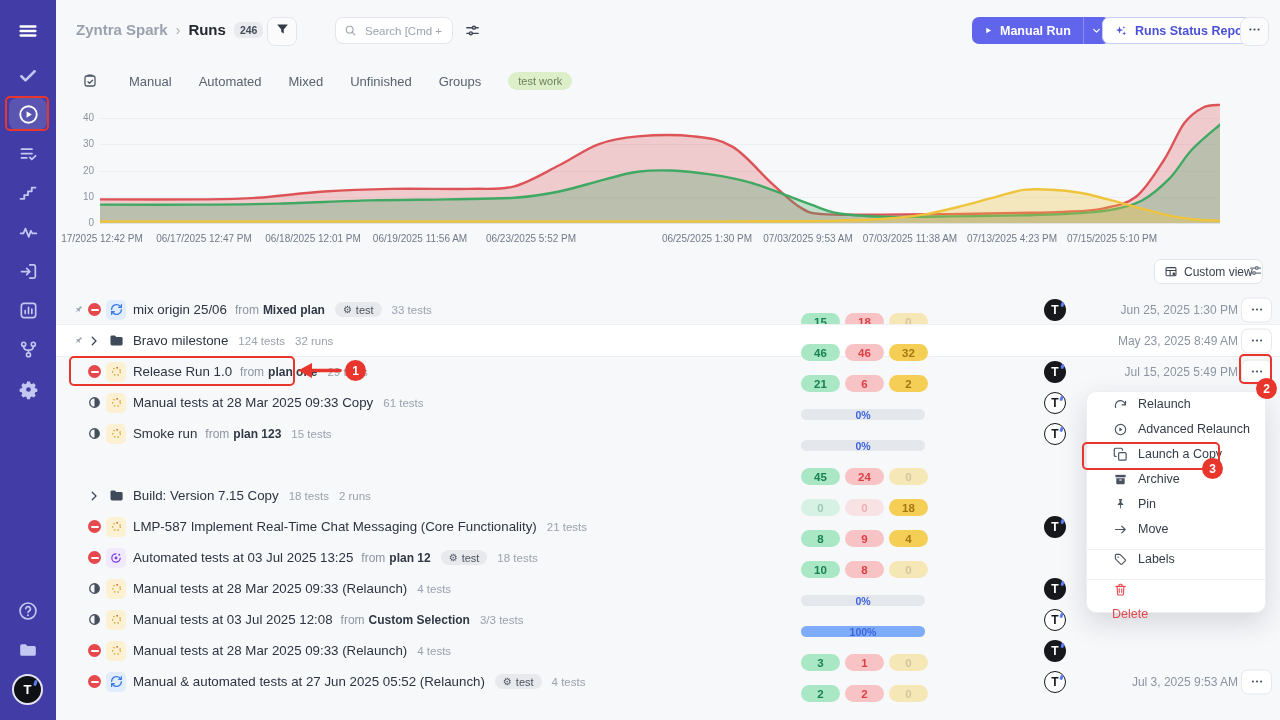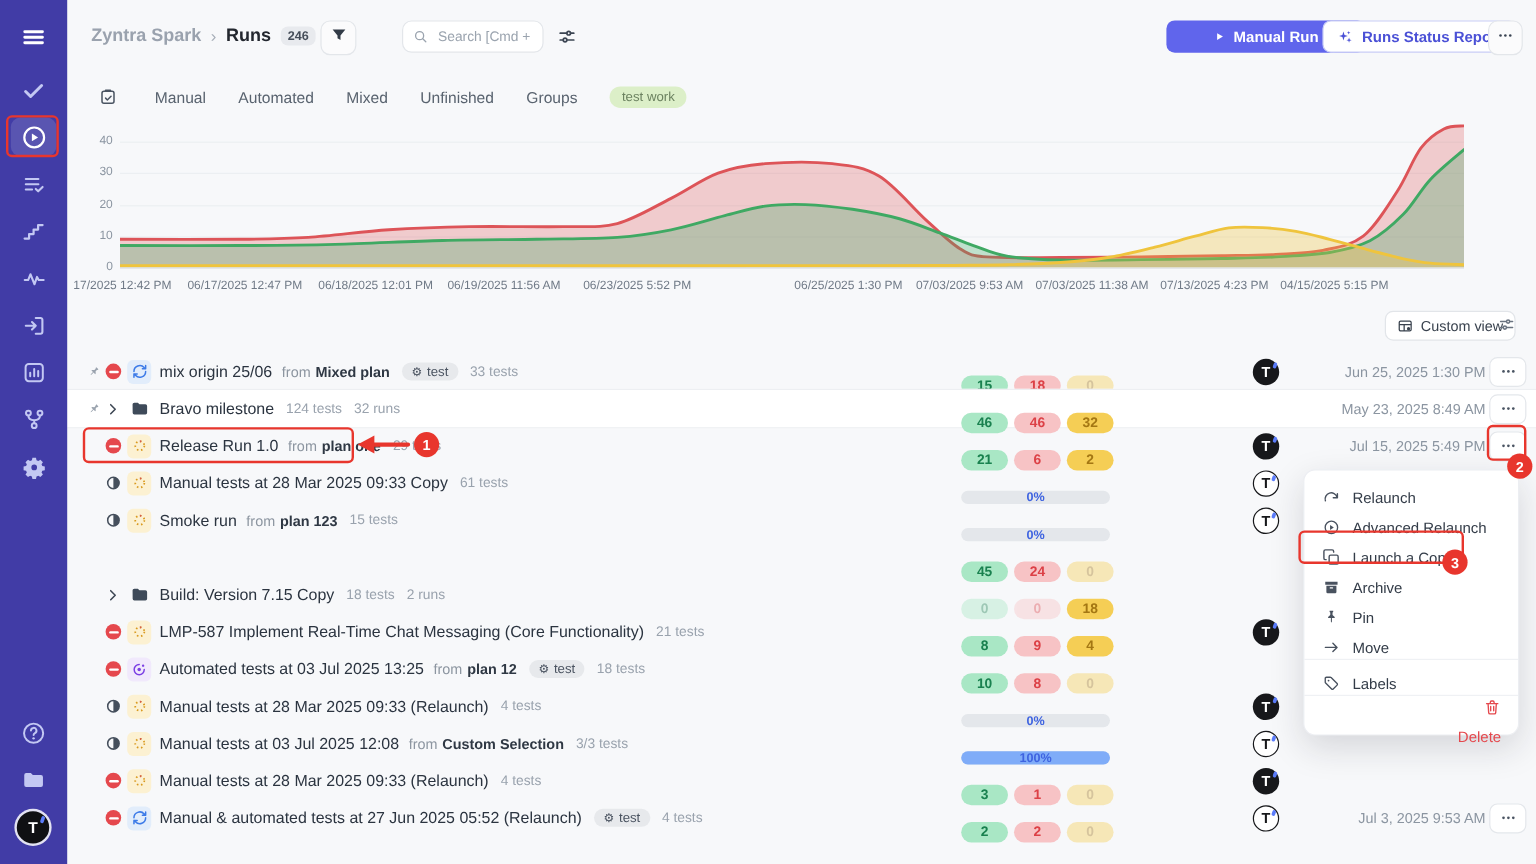--- a/index.html
+++ b/index.html
@@ -22,21 +22,21 @@
   #bc-page{color:#23272F;font-weight:700;cursor:pointer;}
   #bc-count{background:#E8EAEE;color:#454D59;font-size:10.5px;font-weight:700;padding:2px 6px;border-radius:6px;}
   .hbtn{position:absolute;display:flex;align-items:center;justify-content:center;background:#FBFBFC;border:1px solid #E3E6EA;border-radius:8px;cursor:pointer;}
   #filter-btn{left:267px;top:17px;width:28px;height:27px;}
   #search-box{position:absolute;left:335px;top:17px;width:118px;height:27px;background:#fff;border:1px solid #E3E6EA;border-radius:8px;
     display:flex;align-items:center;gap:6px;padding:0 8px;box-sizing:border-box;}
   #search-box input{border:none;outline:none;width:100%;font-size:11.5px;color:#3C4553;background:transparent;font-family:"Liberation Sans",sans-serif;}
   #search-box input::placeholder{color:#9AA3AE;}
   #hdr-sliders{position:absolute;left:464px;top:22px;cursor:pointer;}
   #manual-run{position:absolute;left:972px;top:17px;height:27px;display:flex;background:#6065EC;border-radius:7px;overflow:hidden;cursor:pointer;}
-  #manual-run .seg-main{display:flex;align-items:center;gap:7px;padding:0 12px;color:#fff;font-size:12.5px;font-weight:600;margin-left:28px;}
+  #manual-run .seg-main{display:flex;align-items:center;gap:7px;padding:0 12px;color:#fff;font-size:12.5px;font-weight:600;}
   #manual-run .seg-chev{width:26px;display:flex;align-items:center;justify-content:center;border-left:1px solid rgba(255,255,255,.28);}
   #runs-status{position:absolute;left:1102px;top:17px;height:27px;padding:0 11px;display:flex;align-items:center;gap:7px;
     background:#fff;border:1px solid #C9CDF6;border-radius:7px;color:#4B51D6;font-size:12.5px;font-weight:600;cursor:pointer;box-sizing:border-box;}
   #more-top{left:1240px;top:17px;width:27px;height:27px;}
   
   #tabs{position:absolute;left:82px;top:72px;display:flex;align-items:center;gap:27px;}
   #tabs .tabicon{display:flex;margin-right:4px;cursor:pointer;}
   .tab{font-size:13px;color:#59636F;font-weight:500;cursor:pointer;}
   #filter-tag{background:#DCEFC8;color:#6C8260;font-size:11px;font-weight:500;padding:3px 10px;border-radius:10px;cursor:pointer;}
   
@@ -83,21 +83,21 @@
     display:flex;align-items:center;justify-content:center;font-size:12px;font-weight:700;box-sizing:border-box;}
   .avatar.filled{background:#17181B;color:#fff;}
   .avatar.outline{background:#fff;border:1.6px solid #17181B;color:#17181B;}
   .avatar .avatick{top:3px;right:2px;height:5px;}
   .rundate{position:absolute;right:42px;top:50%;transform:translateY(-50%);font-size:12px;color:#8B95A1;white-space:nowrap;}
   .more-btn{position:absolute;right:8px;top:50%;transform:translateY(-50%);width:29px;height:23px;background:#fff;
     border:1px solid #E4E7EB;border-radius:7px;display:flex;align-items:center;justify-content:center;cursor:pointer;}
   
   #ctx-menu{position:absolute;left:1086px;top:391px;width:180px;background:#fff;border:1px solid #ECEEF2;border-radius:10px;
     box-shadow:0 10px 28px rgba(25,30,40,.15);padding:5px 0;z-index:30;box-sizing:border-box;}
-  .menu-item{height:25px;display:flex;align-items:flex-end;gap:10px;padding:0 14px;font-size:12.5px;color:#333C48;cursor:pointer;}
+  .menu-item{height:25px;display:flex;align-items:flex-start;gap:10px;padding:0 14px;font-size:12.5px;color:#333C48;cursor:pointer;margin-left:11px;}
   .menu-item .mi{width:16px;display:flex;align-items:center;justify-content:center;color:#49525F;}
   .menu-item.danger{color:#E5484D;flex-direction:column;}
   .menu-item.danger .mi{color:#E5484D;}
   .menu-divider{height:1px;background:#EFF1F4;margin:2px 0;}
   
   .ann-box{position:absolute;border:2.5px solid #E8362D;border-radius:5px;z-index:40;pointer-events:none;box-sizing:border-box;}
   .step{position:absolute;width:21px;height:21px;border-radius:50%;background:#E8362D;color:#fff;font-size:12px;font-weight:700;
     display:flex;align-items:center;justify-content:center;z-index:41;pointer-events:none;}
   #ann-arrow{position:absolute;left:296px;top:360px;z-index:40;pointer-events:none;}
 </style>
@@ -290,21 +290,21 @@
       <div class="ylab" style="top:112px">40</div>
       <div class="xlab" style="left:102px">17/2025 12:42 PM</div>
       <div class="xlab" style="left:204px">06/17/2025 12:47 PM</div>
       <div class="xlab" style="left:313px">06/18/2025 12:01 PM</div>
       <div class="xlab" style="left:420px">06/19/2025 11:56 AM</div>
       <div class="xlab" style="left:531px">06/23/2025 5:52 PM</div>
       <div class="xlab" style="left:707px">06/25/2025 1:30 PM</div>
       <div class="xlab" style="left:808px">07/03/2025 9:53 AM</div>
       <div class="xlab" style="left:910px">07/03/2025 11:38 AM</div>
       <div class="xlab" style="left:1012px">07/13/2025 4:23 PM</div>
-      <div class="xlab" style="left:1112px">04/15/2025 5:15 PM</div>
+      <div class="xlab" style="left:1112px">07/15/2025 5:10 PM</div>
       <svg id="chart-svg" width="1120" height="120" viewBox="0 0 1120 120">
         <path d="M0.0,96.4C16.8,96.4 74.7,96.6 100.8,96.4C126.9,96.1 136.3,96.1 156.8,94.8C177.3,93.5 201.6,90.0 224.0,88.5C246.4,87.0 266.9,86.3 291.2,85.9C315.5,85.4 349.1,86.3 369.6,85.9C390.1,85.4 399.5,87.2 414.4,83.3C429.3,79.3 445.2,69.3 459.2,62.3C473.2,55.3 485.3,46.1 498.4,41.3C511.5,36.4 521.7,34.7 537.6,33.4C553.5,32.1 577.7,31.6 593.6,33.4C609.5,35.1 619.7,36.0 632.8,43.9C645.9,51.8 660.8,70.6 672.0,80.6C683.2,90.7 691.6,99.2 700.0,104.3C708.4,109.3 708.4,109.9 722.4,111.1C736.4,112.3 762.5,111.6 784.0,111.6C805.5,111.6 828.8,111.3 851.2,111.1C873.6,110.8 899.7,110.4 918.4,110.0C937.1,109.7 949.2,109.7 963.2,109.0C977.2,108.2 990.3,108.1 1002.4,105.6C1014.5,103.0 1025.7,101.8 1036.0,93.8C1046.3,85.7 1056.0,69.3 1064.0,57.0C1072.0,44.8 1077.6,29.0 1084.2,20.3C1090.7,11.5 1097.2,7.6 1103.2,4.5C1109.2,1.4 1117.2,2.3 1120.0,1.9L1120,120L0,120Z" fill="rgba(223,85,90,0.28)"></path>
         <path d="M0.0,96.4C16.8,96.4 74.7,96.6 100.8,96.4C126.9,96.1 136.3,96.1 156.8,94.8C177.3,93.5 201.6,90.0 224.0,88.5C246.4,87.0 266.9,86.3 291.2,85.9C315.5,85.4 349.1,86.3 369.6,85.9C390.1,85.4 399.5,87.2 414.4,83.3C429.3,79.3 445.2,69.3 459.2,62.3C473.2,55.3 485.3,46.1 498.4,41.3C511.5,36.4 521.7,34.7 537.6,33.4C553.5,32.1 577.7,31.6 593.6,33.4C609.5,35.1 619.7,36.0 632.8,43.9C645.9,51.8 660.8,70.6 672.0,80.6C683.2,90.7 691.6,99.2 700.0,104.3C708.4,109.3 708.4,109.9 722.4,111.1C736.4,112.3 762.5,111.6 784.0,111.6C805.5,111.6 828.8,111.3 851.2,111.1C873.6,110.8 899.7,110.4 918.4,110.0C937.1,109.7 949.2,109.7 963.2,109.0C977.2,108.2 990.3,108.1 1002.4,105.6C1014.5,103.0 1025.7,101.8 1036.0,93.8C1046.3,85.7 1056.0,69.3 1064.0,57.0C1072.0,44.8 1077.6,29.0 1084.2,20.3C1090.7,11.5 1097.2,7.6 1103.2,4.5C1109.2,1.4 1117.2,2.3 1120.0,1.9" fill="none" stroke="#DD5458" stroke-width="2.4" stroke-linecap="round"></path>
         <path d="M0.0,101.6C16.8,101.6 70.9,101.8 100.8,101.6C130.7,101.5 151.2,101.3 179.2,100.6C207.2,99.9 240.8,98.1 268.8,97.4C296.8,96.7 322.9,96.8 347.2,96.4C371.5,95.9 395.7,96.1 414.4,94.8C433.1,93.5 444.3,91.5 459.2,88.5C474.1,85.5 490.9,80.0 504.0,76.7C517.1,73.4 526.4,70.3 537.6,68.8C548.8,67.3 559.1,67.1 571.2,67.5C583.3,67.9 597.3,69.5 610.4,71.4C623.5,73.4 637.5,76.0 649.6,79.3C661.7,82.6 672.9,87.4 683.2,91.1C693.5,94.8 701.9,98.4 711.2,101.6C720.5,104.9 727.1,108.5 739.2,110.5C751.3,112.6 765.3,113.2 784.0,113.7C802.7,114.2 828.8,113.7 851.2,113.4C873.6,113.2 899.7,112.8 918.4,112.4C937.1,112.0 948.3,111.9 963.2,111.1C978.1,110.2 994.9,109.6 1008.0,107.4C1021.1,105.2 1031.3,103.0 1041.6,97.7C1051.9,92.3 1061.2,83.9 1069.6,75.4C1078.0,66.8 1083.6,55.5 1092.0,46.5C1100.4,37.5 1115.3,25.7 1120.0,21.6L1120,120L0,120Z" fill="rgba(63,169,99,0.30)"></path>
         <path d="M0.0,101.6C16.8,101.6 70.9,101.8 100.8,101.6C130.7,101.5 151.2,101.3 179.2,100.6C207.2,99.9 240.8,98.1 268.8,97.4C296.8,96.7 322.9,96.8 347.2,96.4C371.5,95.9 395.7,96.1 414.4,94.8C433.1,93.5 444.3,91.5 459.2,88.5C474.1,85.5 490.9,80.0 504.0,76.7C517.1,73.4 526.4,70.3 537.6,68.8C548.8,67.3 559.1,67.1 571.2,67.5C583.3,67.9 597.3,69.5 610.4,71.4C623.5,73.4 637.5,76.0 649.6,79.3C661.7,82.6 672.9,87.4 683.2,91.1C693.5,94.8 701.9,98.4 711.2,101.6C720.5,104.9 727.1,108.5 739.2,110.5C751.3,112.6 765.3,113.2 784.0,113.7C802.7,114.2 828.8,113.7 851.2,113.4C873.6,113.2 899.7,112.8 918.4,112.4C937.1,112.0 948.3,111.9 963.2,111.1C978.1,110.2 994.9,109.6 1008.0,107.4C1021.1,105.2 1031.3,103.0 1041.6,97.7C1051.9,92.3 1061.2,83.9 1069.6,75.4C1078.0,66.8 1083.6,55.5 1092.0,46.5C1100.4,37.5 1115.3,25.7 1120.0,21.6" fill="none" stroke="#3FA963" stroke-width="2.4" stroke-linecap="round"></path>
         <path d="M0.0,118.4C56.0,118.4 233.3,118.4 336.0,118.4C438.7,118.4 556.3,118.5 616.0,118.4C675.7,118.4 673.9,118.3 694.4,118.2C714.9,118.0 724.3,118.0 739.2,117.6C754.1,117.2 770.0,116.8 784.0,115.8C798.0,114.8 810.1,113.7 823.2,111.6C836.3,109.5 850.3,105.9 862.4,102.9C874.5,100.0 885.7,96.4 896.0,93.8C906.3,91.1 914.7,88.1 924.0,86.9C933.3,85.7 942.7,86.2 952.0,86.7C961.3,87.1 970.7,88.2 980.0,89.8C989.3,91.4 997.7,93.8 1008.0,96.4C1018.3,99.0 1031.3,102.8 1041.6,105.6C1051.9,108.3 1061.2,110.9 1069.6,112.7C1078.0,114.4 1083.6,115.5 1092.0,116.3C1100.4,117.2 1115.3,117.4 1120.0,117.6L1120,120L0,120Z" fill="rgba(239,196,61,0.32)"></path>
         <path d="M0.0,118.4C56.0,118.4 233.3,118.4 336.0,118.4C438.7,118.4 556.3,118.5 616.0,118.4C675.7,118.4 673.9,118.3 694.4,118.2C714.9,118.0 724.3,118.0 739.2,117.6C754.1,117.2 770.0,116.8 784.0,115.8C798.0,114.8 810.1,113.7 823.2,111.6C836.3,109.5 850.3,105.9 862.4,102.9C874.5,100.0 885.7,96.4 896.0,93.8C906.3,91.1 914.7,88.1 924.0,86.9C933.3,85.7 942.7,86.2 952.0,86.7C961.3,87.1 970.7,88.2 980.0,89.8C989.3,91.4 997.7,93.8 1008.0,96.4C1018.3,99.0 1031.3,102.8 1041.6,105.6C1051.9,108.3 1061.2,110.9 1069.6,112.7C1078.0,114.4 1083.6,115.5 1092.0,116.3C1100.4,117.2 1115.3,117.4 1120.0,117.6" fill="none" stroke="#EFC43D" stroke-width="2.4" stroke-linecap="round"></path>
       </svg>
     </div>
 

